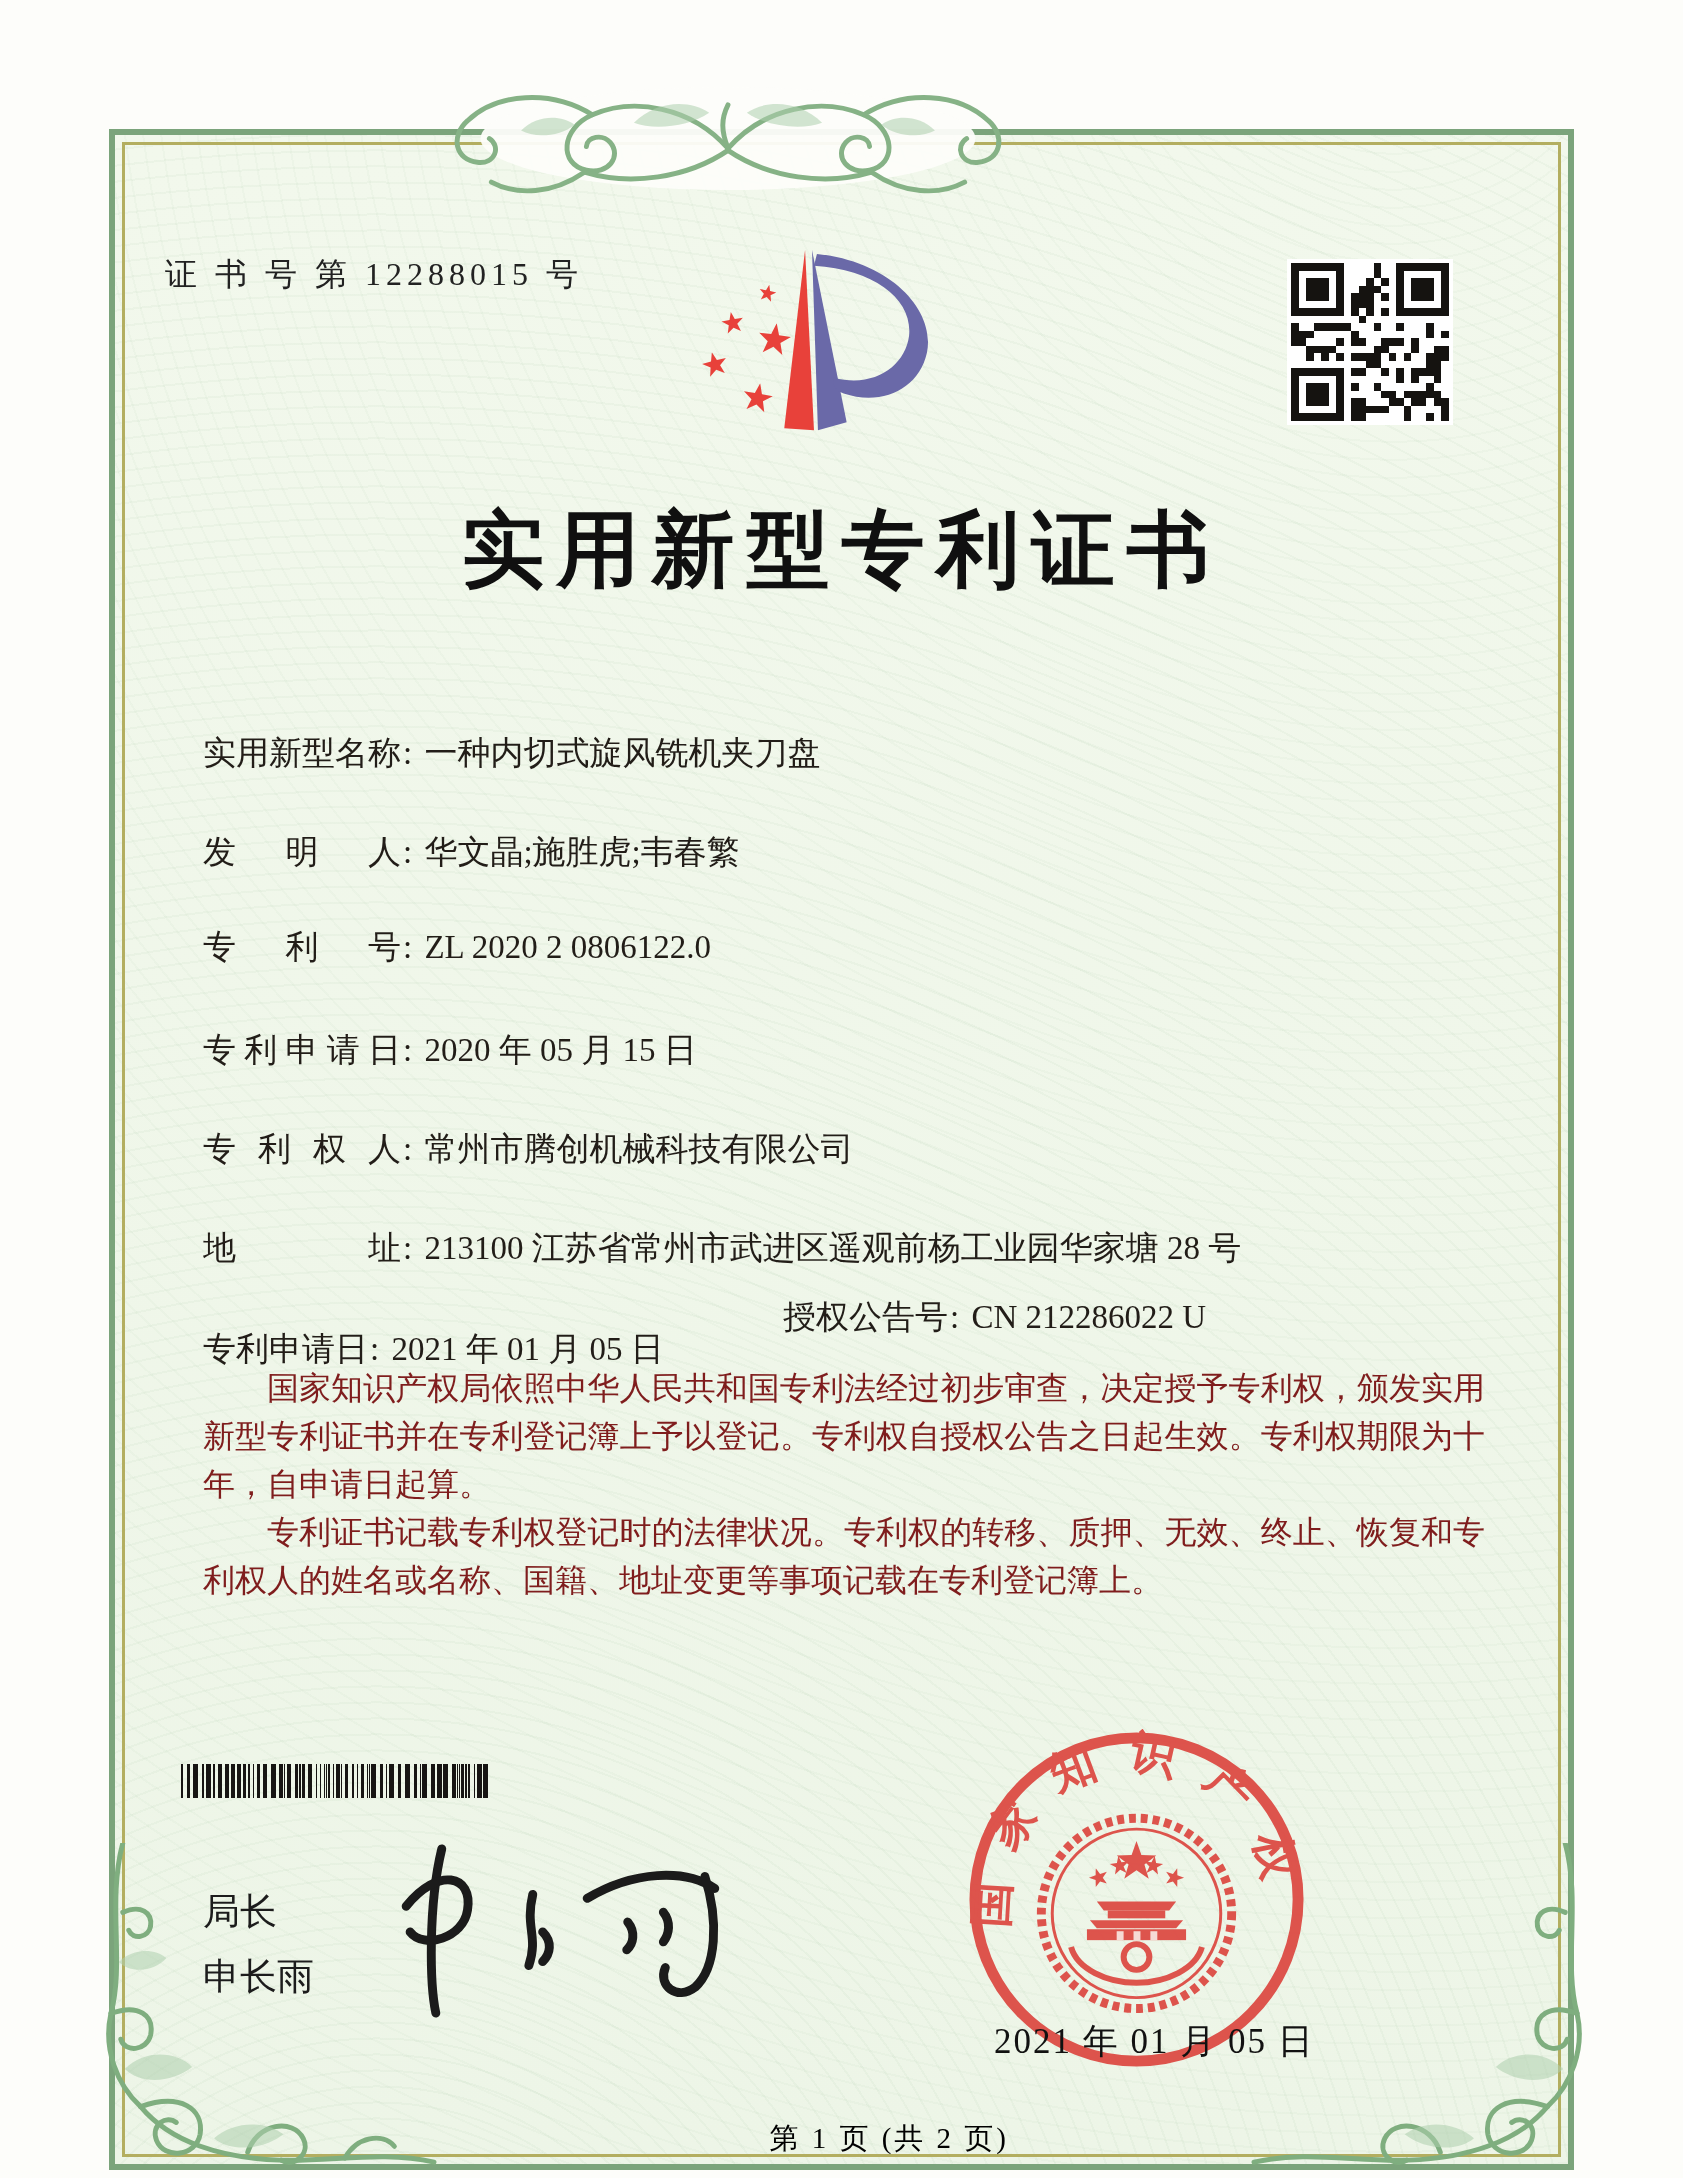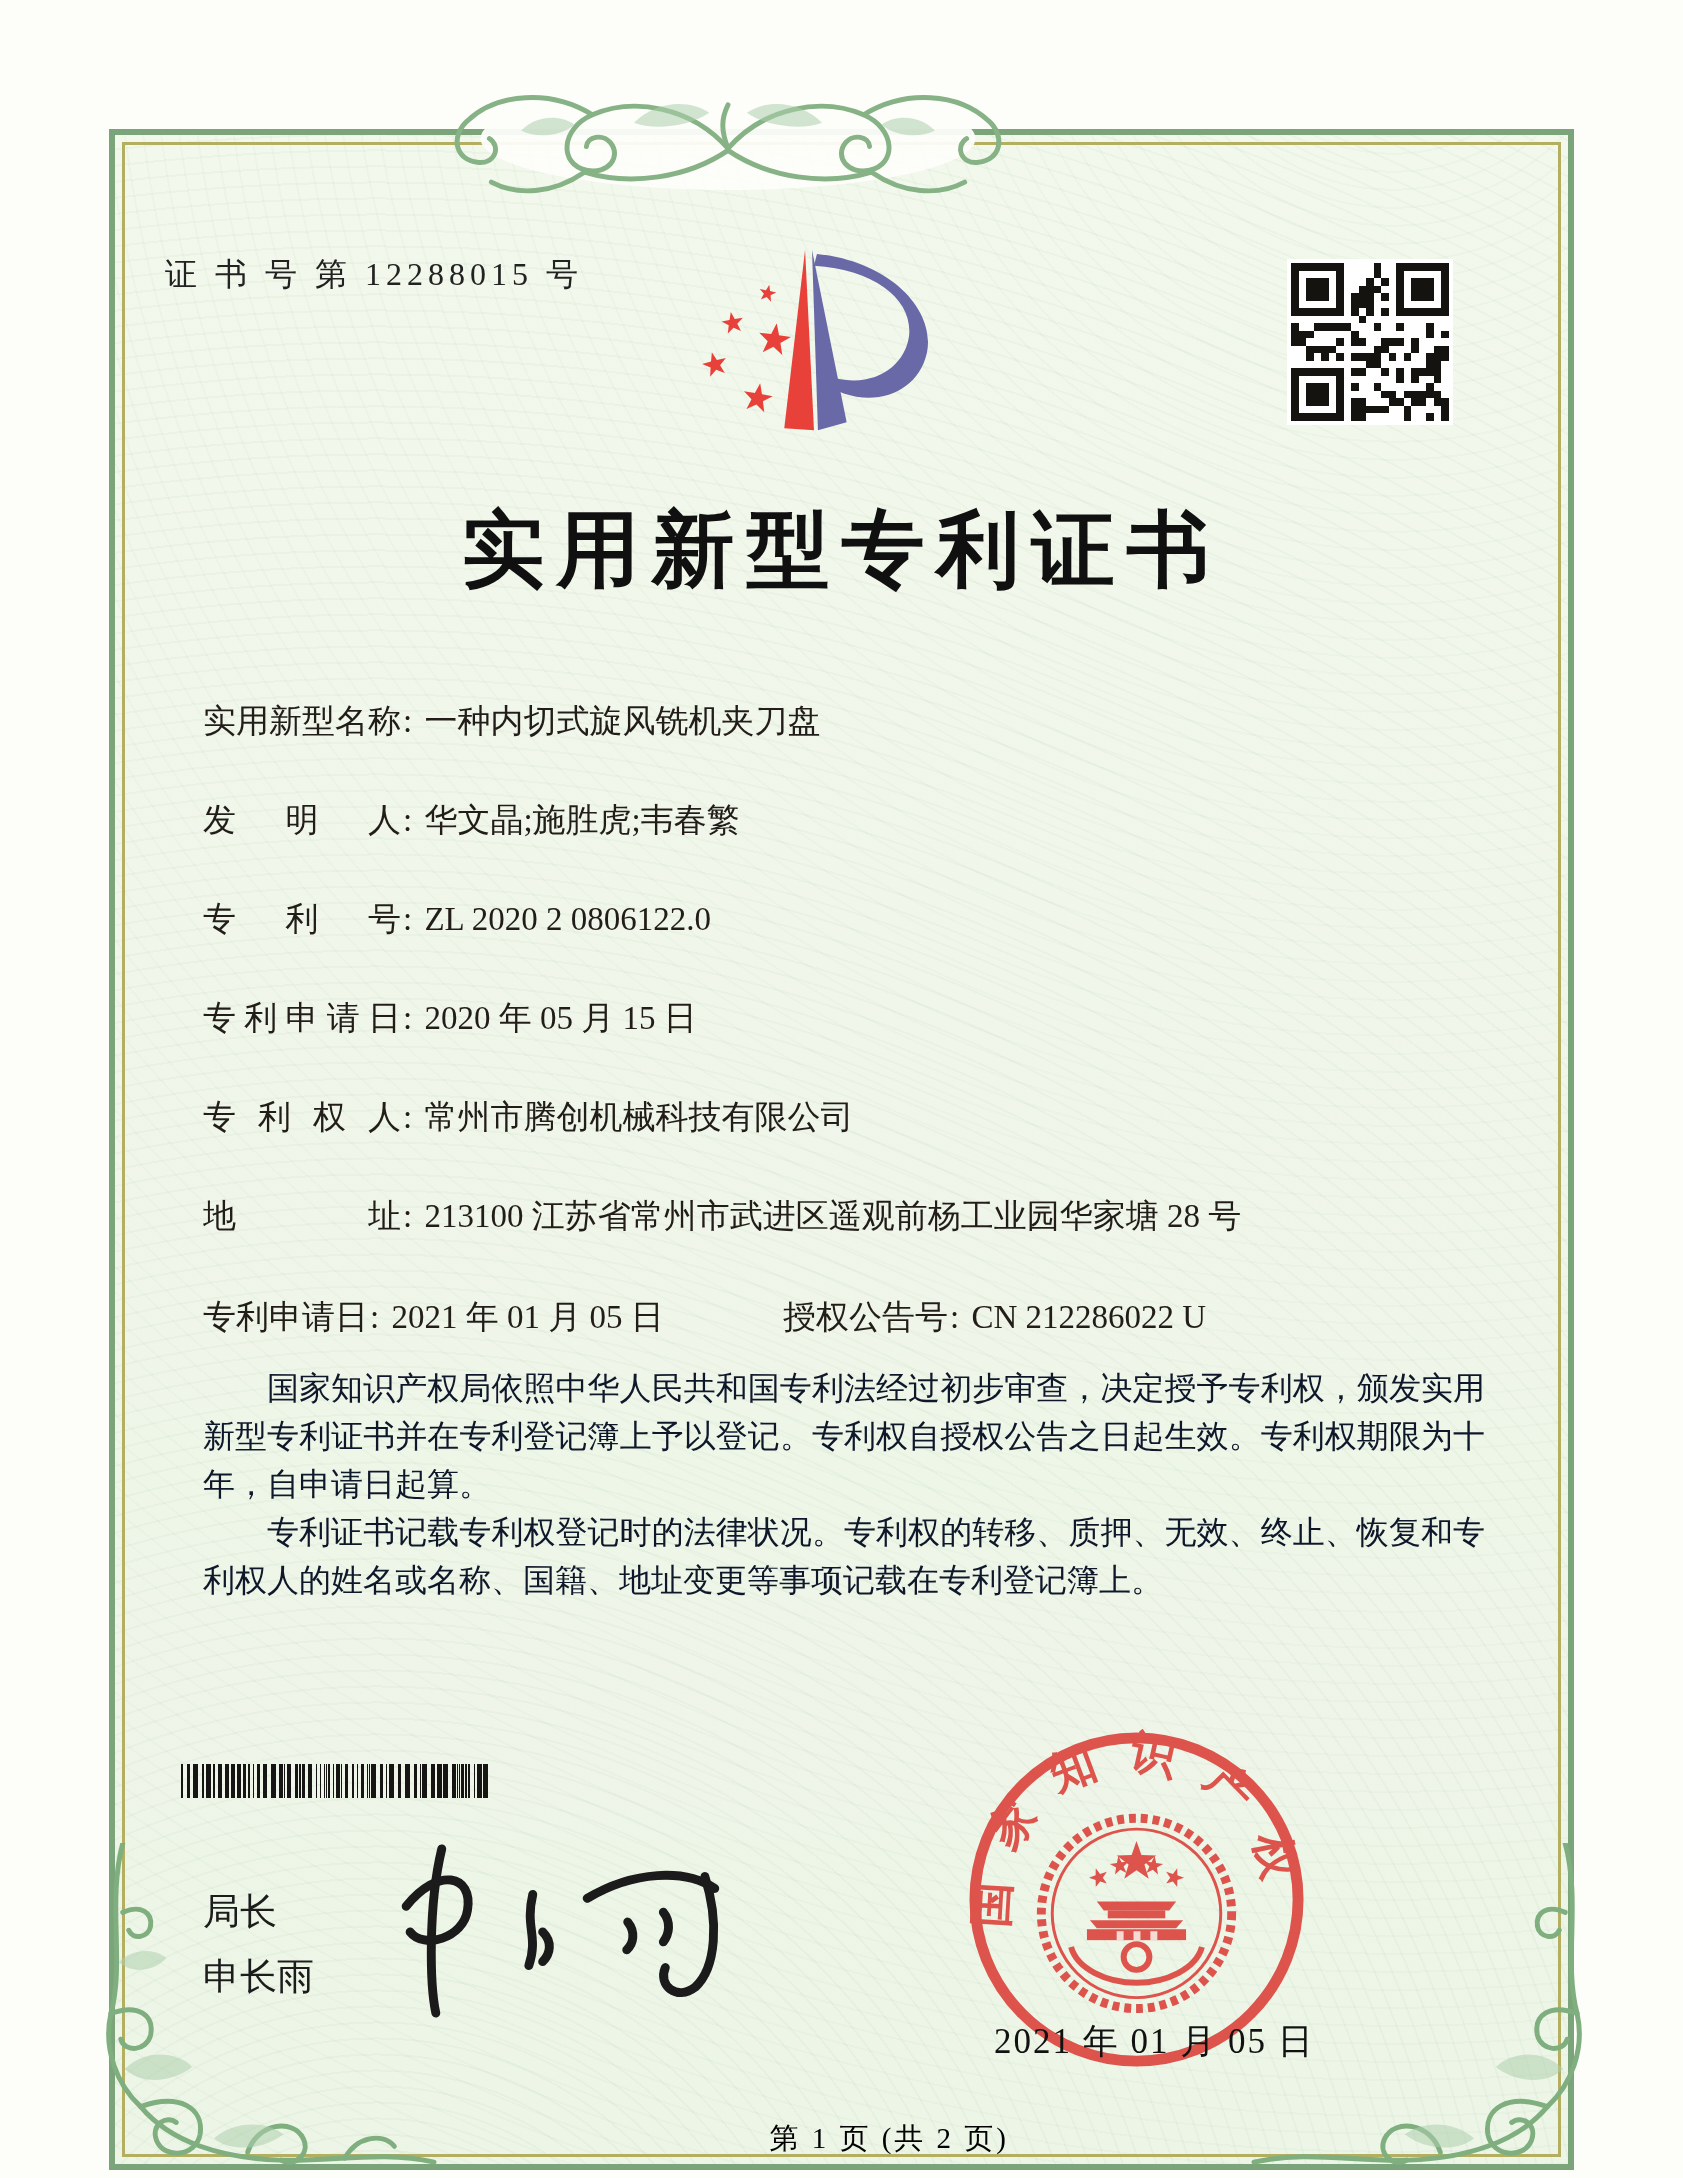--- a/index.html
+++ b/index.html
@@ -23,25 +23,25 @@
   #logo{position:absolute;left:688px;top:242px;z-index:4;}
   #qr{position:absolute;left:1287px;top:259px;z-index:4;background:#fff;padding:4px;}
   
   .title{position:absolute;left:0;right:0;top:495px;text-align:center;font-size:83px;font-weight:bold;
          letter-spacing:12px;z-index:4;color:#101010;}
   
   .frow{position:absolute;left:203px;font-size:33px;z-index:4;white-space:nowrap;color:#221d18;}
   .r1{top:699px}.r2{top:798px}.r3{top:897px}.r4{top:996px}.r5{top:1095px}.r6{top:1194px}.r7{top:1295px}
   .flabel{display:inline-block;width:198px;text-align:justify;text-align-last:justify;}
   .fcolon{display:inline-block;margin:0 4px 0 2px;}
-  .fval{display:inline-block;}
+  .fval{display:inline-block;margin-top:32px;}
   .grant-no{position:absolute;left:580px;top:0;}
   
   .paras{position:absolute;left:203px;top:1364px;width:1282px;font-size:32px;line-height:48px;
-         text-align:justify;z-index:4;color:#0f172a;}
+         text-align:justify;z-index:4;color:#7f1d1d;}
   .paras p{margin:0;text-indent:2em;}
   
   #barcode{position:absolute;left:181px;top:1764px;z-index:4;}
   .director-title{position:absolute;left:203px;top:1887px;font-size:37px;z-index:4;
                   font-family:"Liberation Sans","DejaVu Sans",sans-serif;}
   .director-name{position:absolute;left:203px;top:1952px;font-size:37px;z-index:4;
                  font-family:Liberation Sans, sans-serif;}
   #signature{position:absolute;left:384px;top:1837px;z-index:4;}
   #seal{position:absolute;left:966px;top:1729px;z-index:5;opacity:0.94;}
   .seal-date{position:absolute;left:994px;top:2018px;font-size:35px;letter-spacing:2px;z-index:6;color:#111;}

